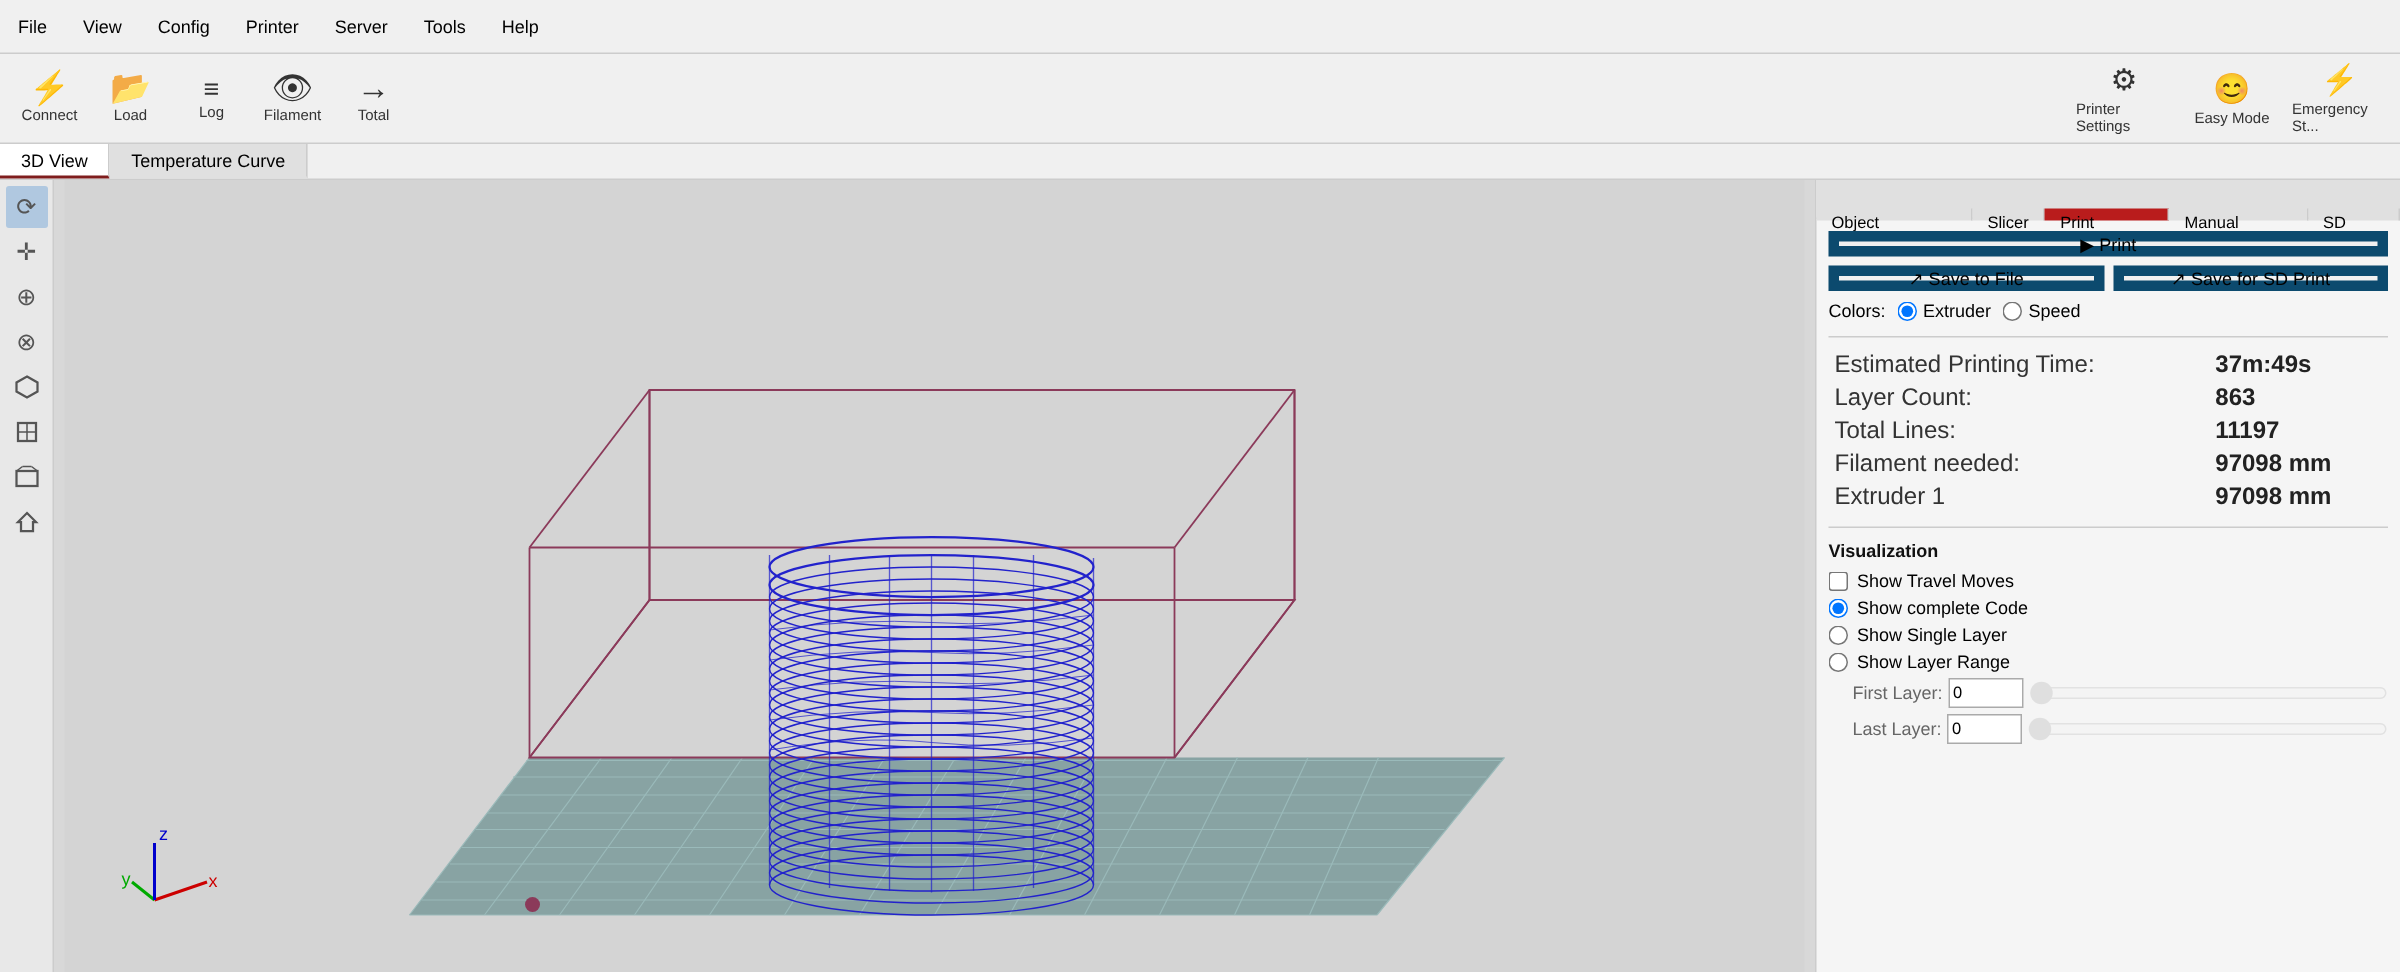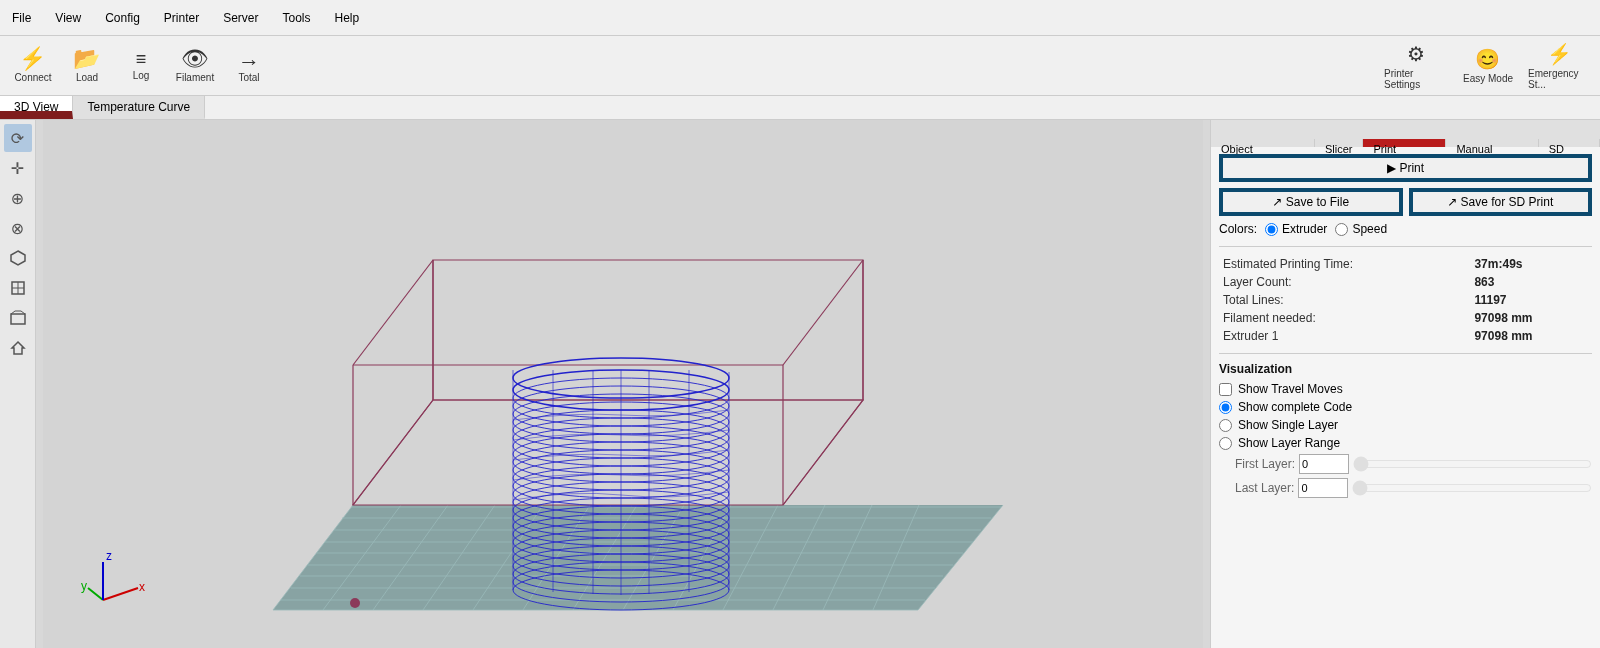--- a/index.html
+++ b/index.html
@@ -35,21 +35,21 @@
     .right-tool-icon { font-size: 20px; }
 
     
     #tabbar {
       display: flex; background: #f0f0f0; border-bottom: 1px solid #ccc; height: 24px;
     }
     .tab {
       padding: 4px 14px; font-size: 12px; cursor: pointer; border-right: 1px solid #ccc;
       border-bottom: 2px solid transparent; background: #e0e0e0;
     }
-    .tab.active { background: #ffffff; border-bottom: 8px solid #7f1d1d; color: #000; }
+    .tab.active { background: #ffffff; border-bottom: 2px solid #7f1d1d; color: #000; }
 
     
     #main {
       display: flex; height: calc(648px - 22px - 60px - 24px); 
     }
 
     
     #left-sidebar {
       width: 36px; background: #e8e8e8; border-right: 1px solid #ccc;
       display: flex; flex-direction: column; align-items: center; padding: 4px 0; gap: 2px;
@@ -81,35 +81,35 @@
       margin-top: 19px;
     }
     .right-tab.active { background: #b91c1c; color: #000; font-weight: normal; }
 
     
     #right-content { padding: 8px; flex: 1; overflow-y: auto; }
 
     
     .action-row { display: flex; gap: 6px; margin-bottom: 6px; }
     .action-btn {
-      flex: 1; height: 28px; border: 4px solid #0c4a6e; background: #f0f0f0;
+      flex: 1; height: 17px; border: 7px solid #0c4a6e; background: #f0f0f0;
       cursor: pointer; font-size: 12px; display: flex; align-items: center; justify-content: center;
       gap: 4px;
     }
 
     
     .colors-row { display: flex; align-items: center; gap: 8px; margin-bottom: 10px; font-size: 12px; }
     .radio-group { display: flex; align-items: center; gap: 4px; }
 
     
     .section-header { font-weight: bold; font-size: 12px; margin: 8px 0 6px 0; color: #111; }
 
     
     .stats-table { width: 100%; border-collapse: collapse; }
-    .stats-table td { padding: 2px 4px; font-size: 12px; color: #222; }
+    .stats-table td { padding: 2px 4px; font-size: 16px; color: #222; }
     .stats-table td:first-child { color: #333; white-space: nowrap; }
     .stats-table td:last-child { font-weight: bold; padding-left: 8px; margin-top: 24px; }
 
     .divider { height: 1px; background: #ccc; margin: 8px 0; }
 
     
     .viz-option { display: flex; align-items: center; gap: 6px; margin-bottom: 4px; font-size: 12px; }
     .viz-option input[type="checkbox"], .viz-option input[type="radio"] { margin: 0; }
 
     

